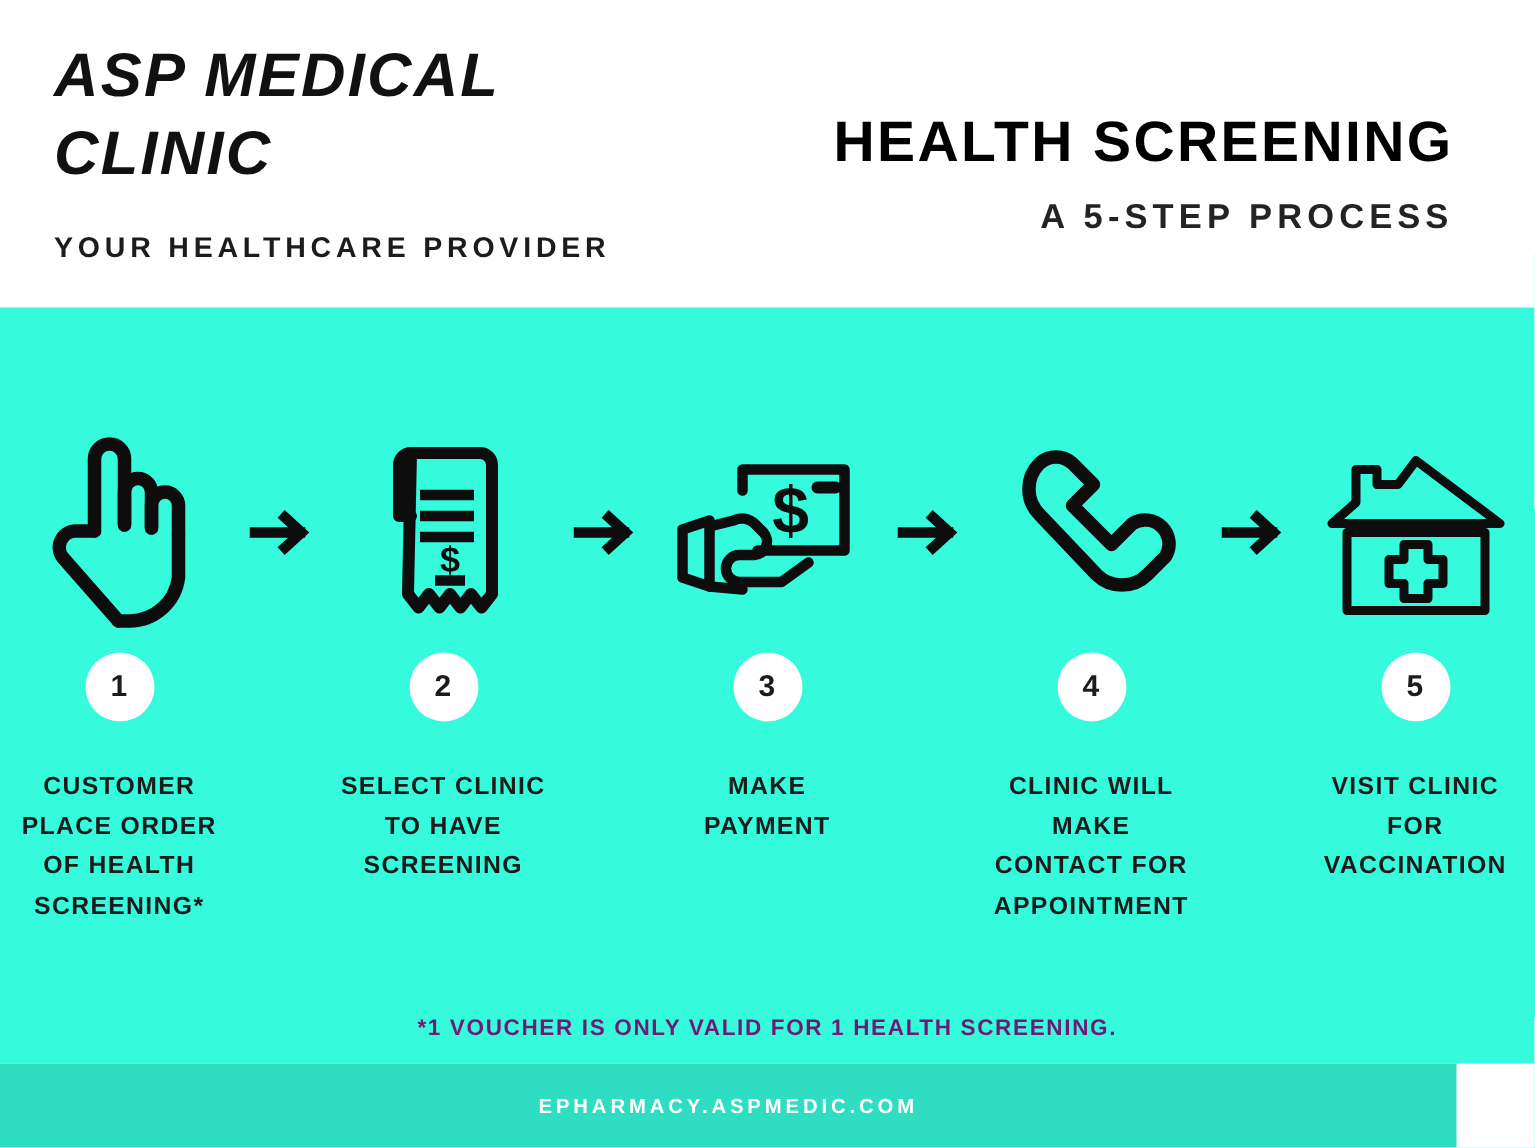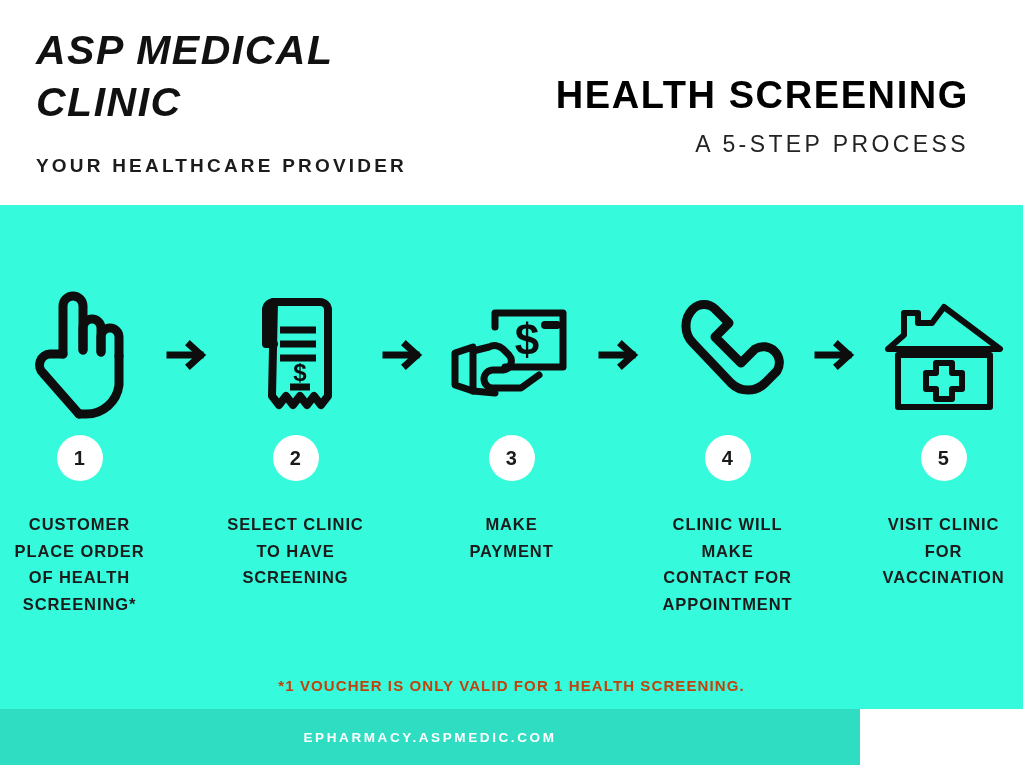--- a/index.html
+++ b/index.html
@@ -31,21 +31,21 @@
     color:#1c1c1c; text-transform:uppercase;
   }
 
   .headline-block { position:absolute; right:54px; top:76px; text-align:right; }
   .headline {
     font-size:38px; font-weight:bold; letter-spacing:1.6px;
     color:#000000; text-transform:uppercase; line-height:1;
   }
   .subheadline {
     margin-top:17px;
-    font-size:23px; font-weight:normal; letter-spacing:3.4px;
+    font-size:23px; font-weight:bold; letter-spacing:3.4px;
     color:#232323; text-transform:uppercase;
   }
 
   
   .panel {
     position:absolute; left:0; top:205px; width:1023px; height:504px;
     background:#35FBDC;
   }
 
   
@@ -75,26 +75,26 @@
   .arrow-slot {
     width:48px; height:140px;
     display:flex; align-items:center; justify-content:center;
   }
 
   
   .footnote {
     position:absolute; left:0; top:472px; width:1023px;
     text-align:center;
     font-size:15px; font-weight:bold; letter-spacing:1.1px;
-    color:#c2410c; text-transform:uppercase;
+    color:#701a75; text-transform:uppercase;
   }
 
   
   .footer {
-    position:absolute; left:0; top:709px; width:860px; height:56px;
+    position:absolute; left:0; top:709px; width:971px; height:56px;
     background:#2FDDC3;
     display:flex; align-items:center; justify-content:center;
   }
   .footer-url {
     font-size:13.5px; font-weight:bold; letter-spacing:2.6px;
     color:#ffffff; text-transform:uppercase;
   }
   svg { display:block; overflow:visible; }
 </style>
 </head>

